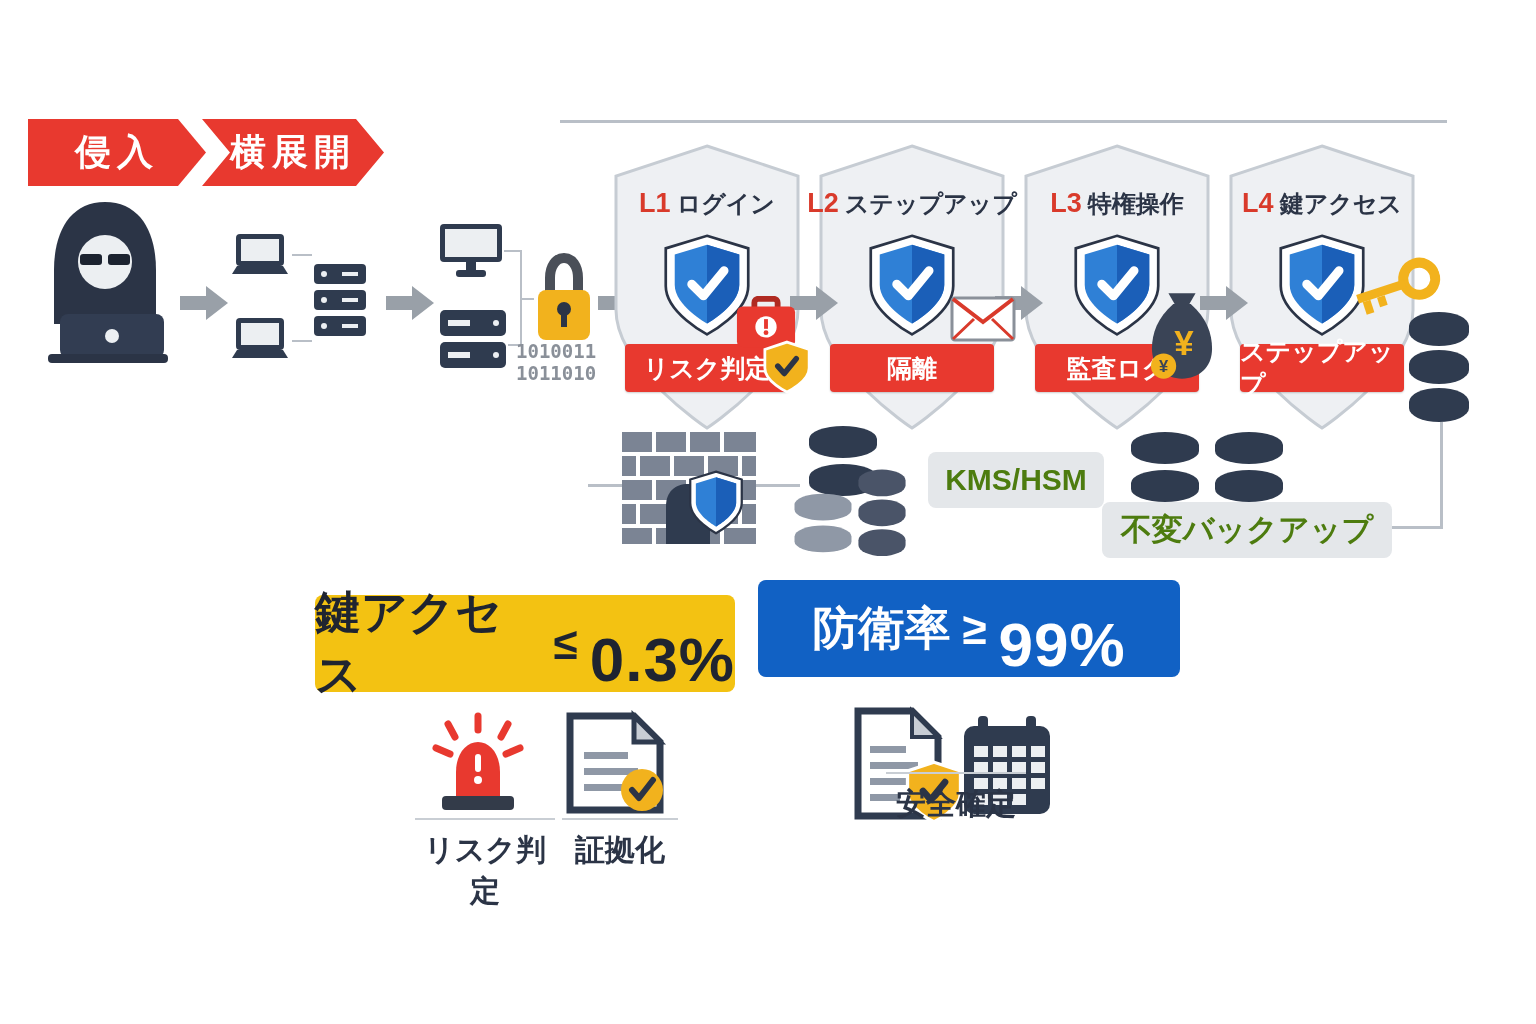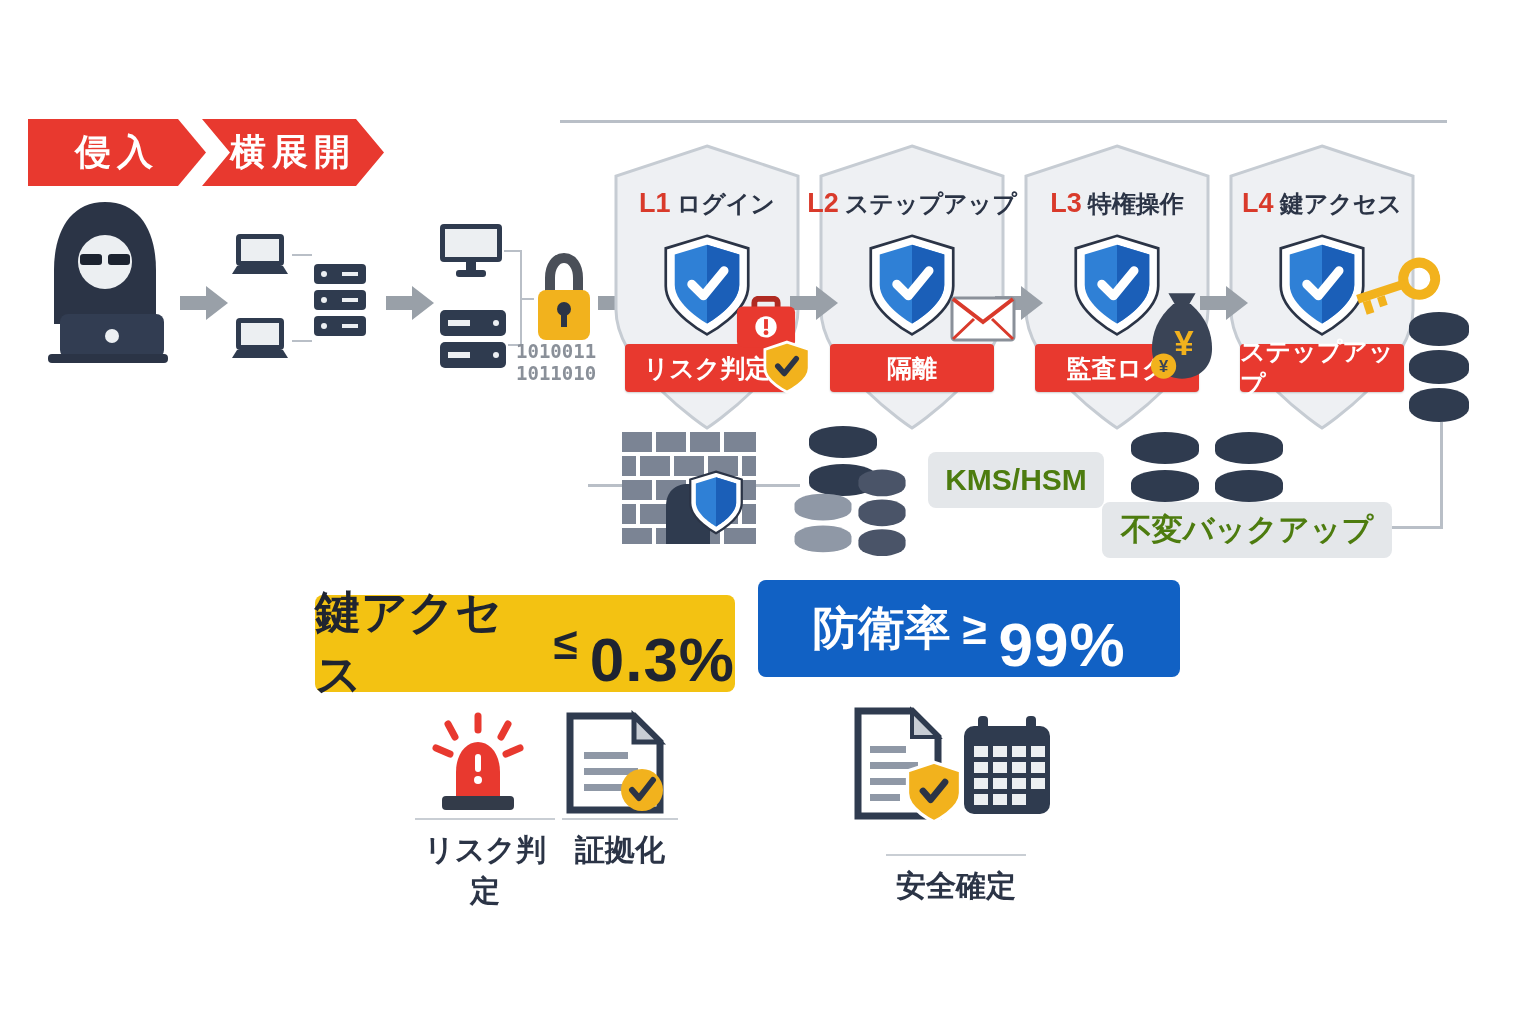--- a/index.html
+++ b/index.html
@@ -443,15 +443,15 @@
   </div>
   <div class="abs" style="left:905px;top:760px">
     <svg width="58" height="64" viewBox="0 0 52 58">
       <path d="M26 2 L50 10 V30 C50 45 26 56 26 56 C26 56 2 45 2 30 V10 Z" fill="#f2b21d" stroke="#ffffff" stroke-width="3"></path>
       <path d="M16 28 L23 36 L36 20" stroke="#2b3446" stroke-width="6" fill="none" stroke-linecap="round" stroke-linejoin="round"></path>
     </svg>
   </div>
 
   <div class="abs outcome-label" style="left:415px;top:818px;width:140px">リスク判定</div>
   <div class="abs outcome-label" style="left:562px;top:818px;width:116px">証拠化</div>
-  <div class="abs outcome-label" style="left:886px;top:854px;width:140px">安全確定</div>
+  <div class="abs outcome-label" style="left:886px;top:772px;width:140px">安全確定</div>
 
 </div>
 
 </body></html>

